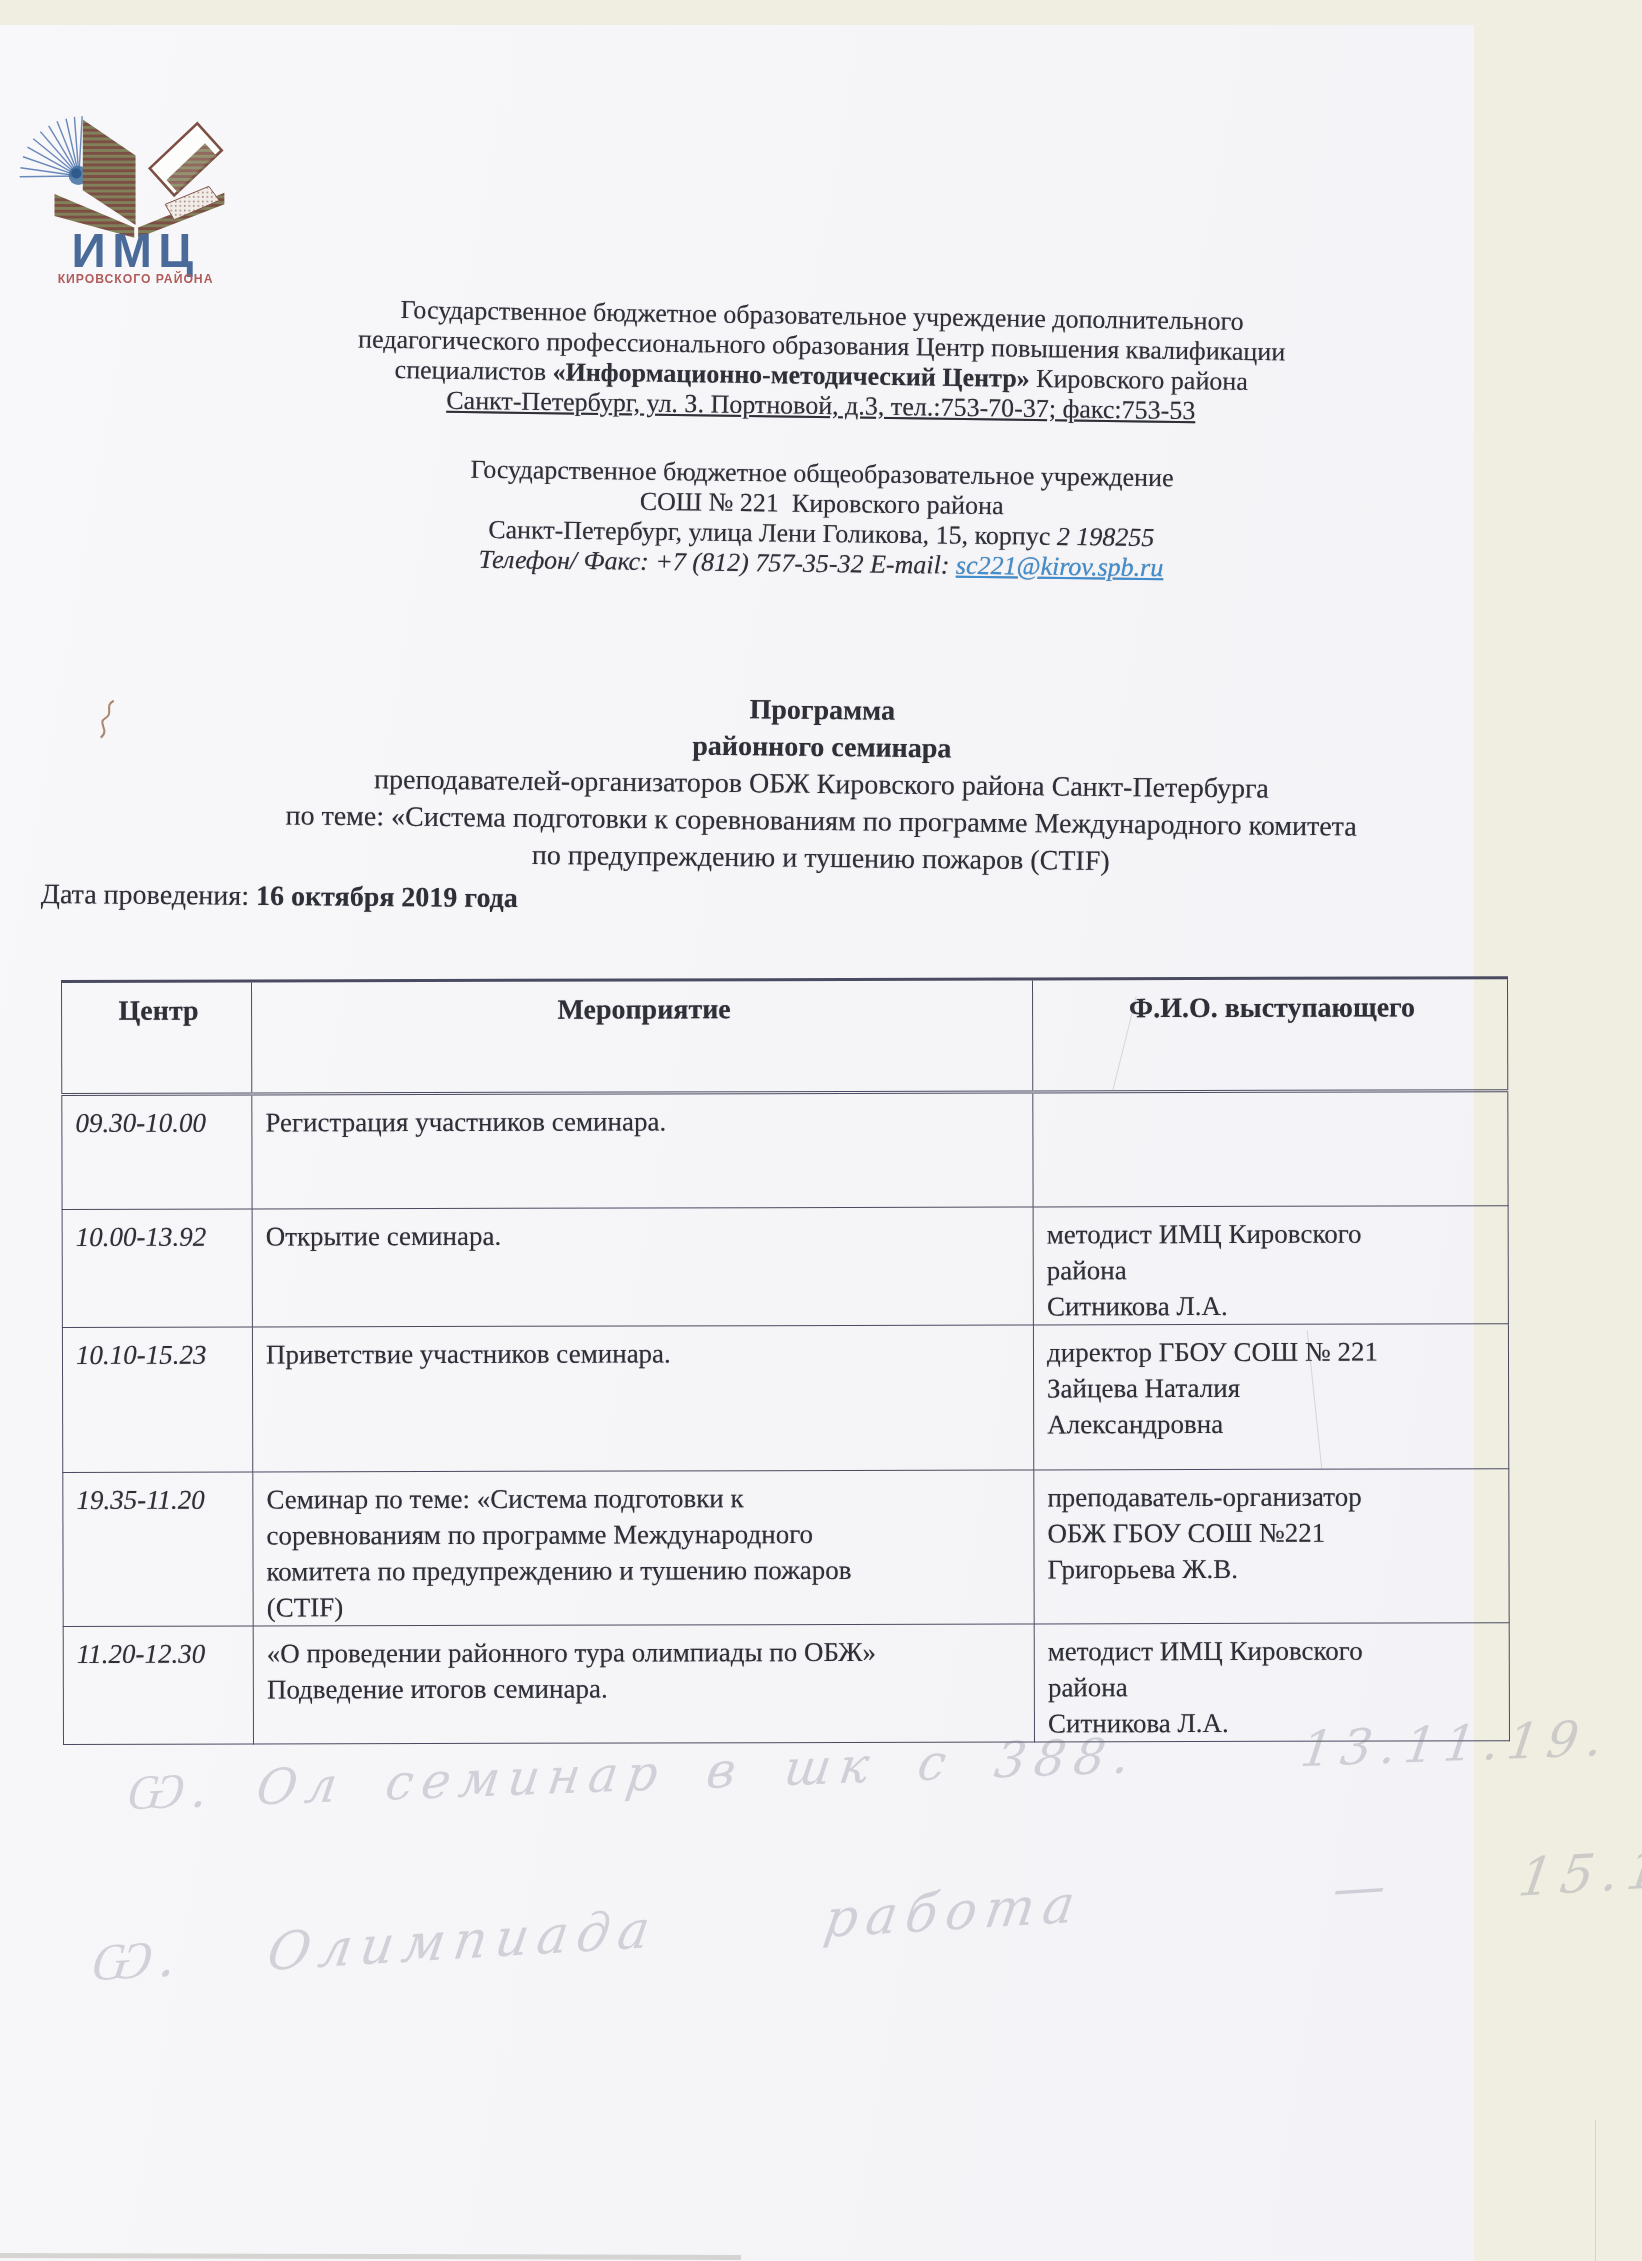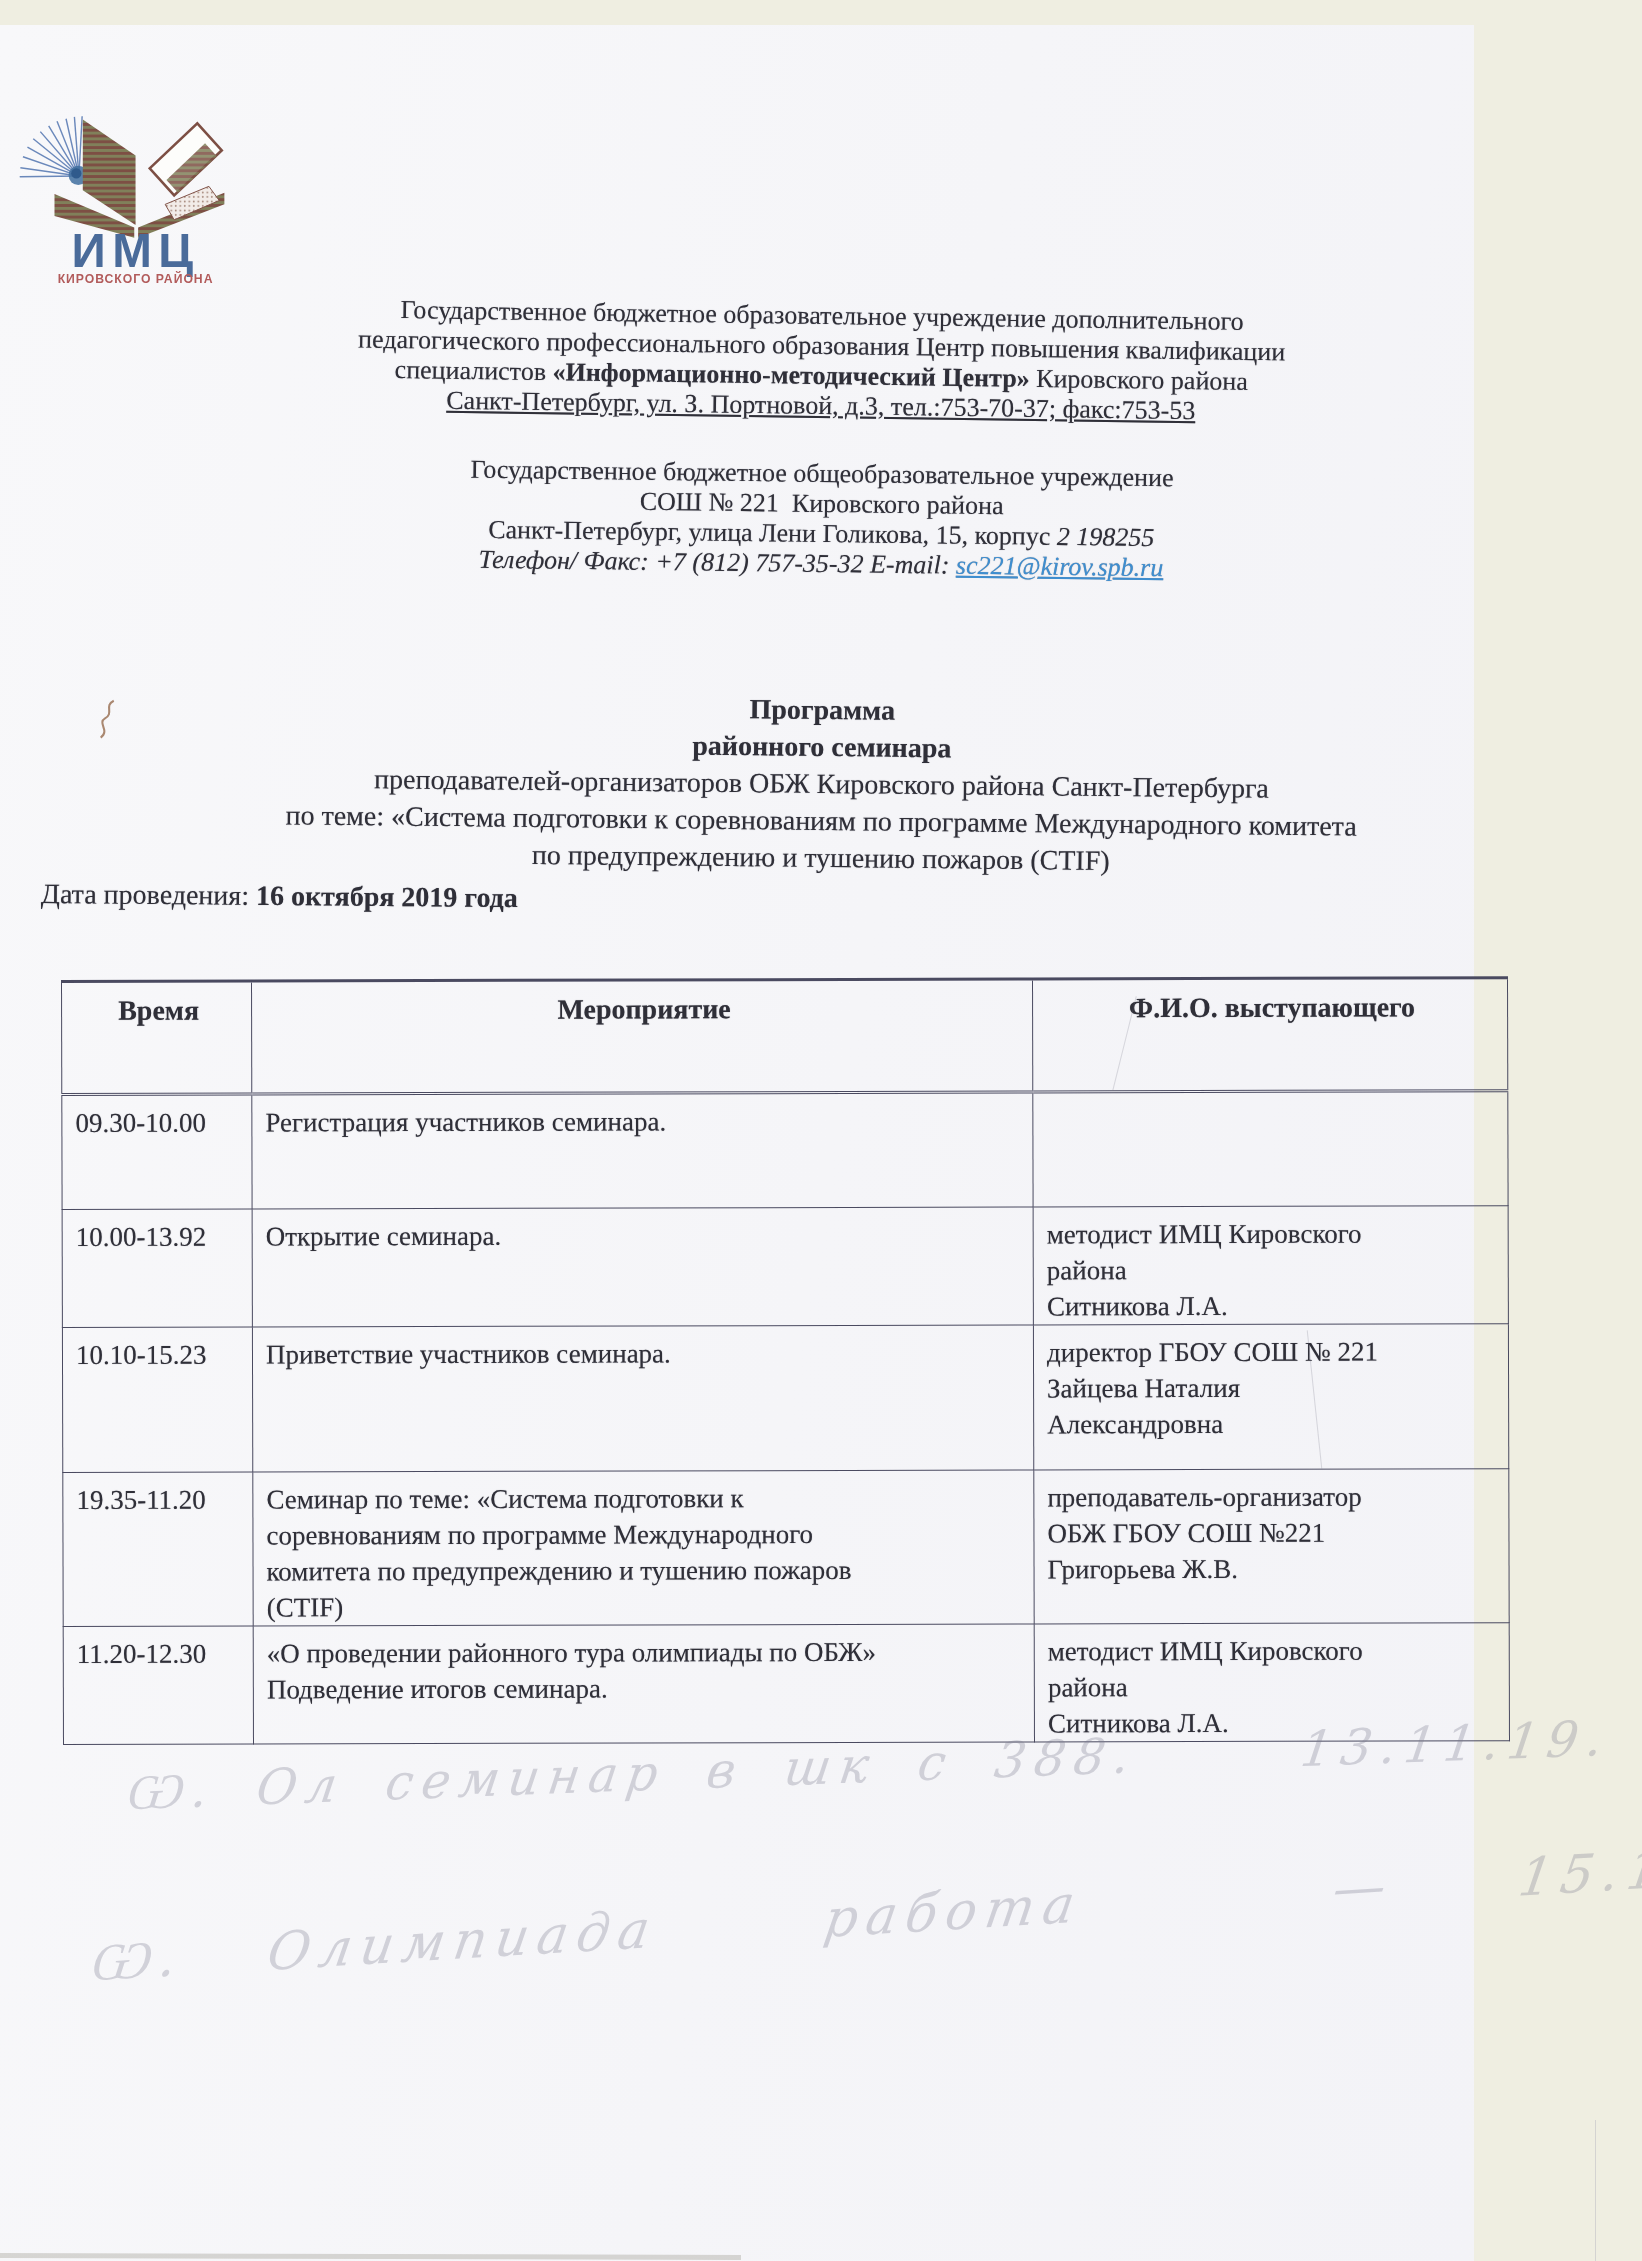--- a/index.html
+++ b/index.html
@@ -39,21 +39,21 @@
     white-space:pre-line;
     font-size:27px;line-height:36px;
     padding:9px 9px 0 13px;
   }
   table.program thead th{
     font-weight:bold;text-align:center;font-size:28px;
     border-top:3.2px solid #4a4a60;
     border-bottom:3.9px double #4a4a60;
     padding-top:10.3px;
   }
-  td.time{ padding-left:9px; }
+  td.time{ padding-left:9px;font-style:italic; }
   td.event{ padding-left:17px; }
   td.speaker{ padding-left:13px; }
   td.middle{ vertical-align:middle;padding-bottom:30px;margin-left:36px; }
   .squiggle{ position:absolute;left:99px;top:673px;opacity:.7;transform:rotate(9deg); }
   .scratch{ position:absolute;background:rgba(105,105,122,.22); }
   .hand{
     position:absolute;font-style:italic;
     font-family:"DejaVu Serif", serif;
     color:rgba(124,124,142,.30);
     white-space:pre;letter-spacing:8.4px;word-spacing:17px;
@@ -134,21 +134,21 @@
   <div class="date-line blur"><span>Дата проведения: </span><span class="b">16 октября 2019 года</span></div>
 
   <table class="program blur">
     <colgroup>
       <col style="width:190px">
       <col style="width:781px">
       <col style="width:475px">
     </colgroup>
     <thead>
       <tr style="height:113px">
-        <th>Время</th>
+        <th>Центр</th>
         <th>Мероприятие</th>
         <th>Ф.И.О. выступающего</th>
       </tr>
     </thead>
     <tbody>
       <tr style="height:115px">
         <td class="time">09.30-10.00</td>
         <td class="event">Регистрация участников семинара.</td>
         <td class="speaker"></td>
       </tr>

